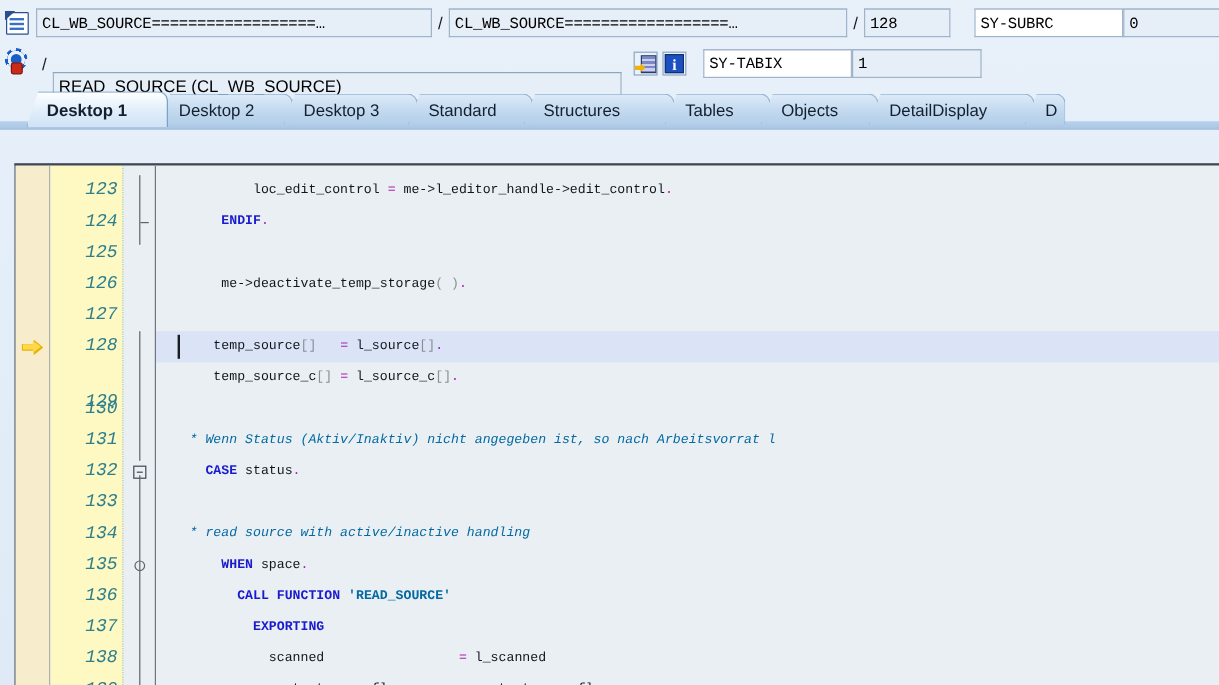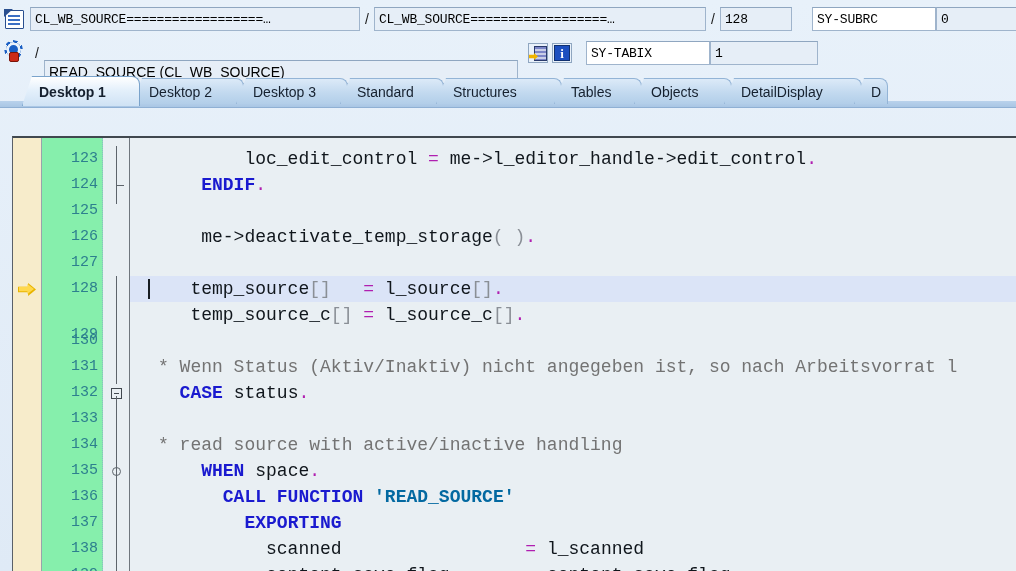--- a/index.html
+++ b/index.html
@@ -206,22 +206,23 @@
   }
   #gutter-mark {
     position: absolute; left: 0; top: 0;
     width: 28px; height: 100%;
     background: #f7eccb;
     border-right: 1px solid #9aa2ab;
   }
   #gutter-num {
     position: absolute; left: 29px; top: 0;
     width: 60px; height: 100%;
-    background: #86efac;
+    background: #fef9c3;
     border-right: 1px dotted #8fb8c4;
+    font-style: italic;
   }
   #gutter-fold {
     position: absolute; left: 90px; top: 0;
     width: 26px; height: 100%;
     background: #e9eff3;
     border-right: 1px solid #6f767d;
   }
   #codearea {
     position: absolute; left: 117px; top: 0; right: 0; bottom: 0;
     background: #e9eff3;
@@ -241,29 +242,29 @@
     text-align: right;
     font-family: "Liberation Mono","DejaVu Sans Mono", monospace;
     font-size: 15px;
     color: #2d7f8e;
     letter-spacing: 0px;
   }
   .ctext {
     position: absolute;
     left: 0;
     font-family: "Liberation Mono","DejaVu Sans Mono", monospace;
-    font-size: 18px;
+    font-size: 11px;
     color: #10161c;
     white-space: pre;
     letter-spacing: 0px;
   }
   .kw   { color: #1a1acf; font-weight: bold; }
   .op   { color: #b01fb0; }
   .str  { color: #0369a1; font-weight: bold; }
-  .cmt  { color: #737373; }
+  .cmt  { color: #0369a1; font-style: italic; }
   .par  { color: #8a8f96; }
 
   
   .exec-arrow {
     position: absolute;
     left: 5px;
     width: 18px; height: 13px;
   }
   .exec-arrow .sh {
     position:absolute; inset:0;

